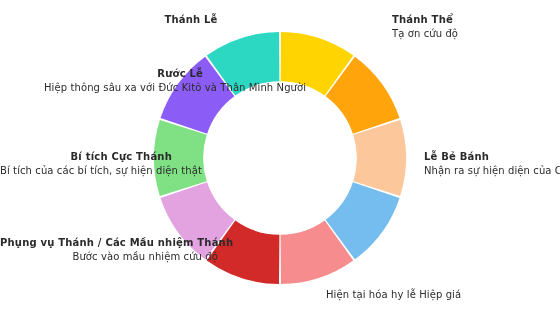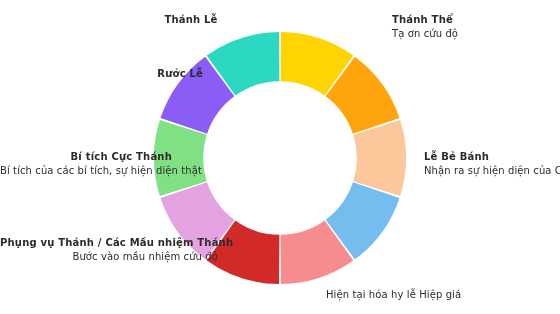--- a/index.html
+++ b/index.html
@@ -91,19 +91,20 @@
     <span class="sub">Bí tích của các bí tích, sự hiện diện thật</span>
   </div>
 
   <div class="label left" style="left:0px; top:236px; width:218px;">
     <span class="ttl">Phụng vụ Thánh / Các Mầu nhiệm Thánh</span>
     <span class="sub">Bước vào mầu nhiệm cứu độ</span>
   </div>
 
   <div class="label left" style="left:0px; top:67px; width:159px;margin-left:44px;">
     <span class="ttl">Rước Lễ</span>
+    <span class="sub">Hiệp thông sâu xa với Đức Kitô và Thân Mình Người</span>
   </div>
 
   <div class="label center" style="left:106px; top:13px; width:170px;">
     <span class="ttl">Thánh Lễ</span>
   </div>
 
 </div>
 
 </body></html>

